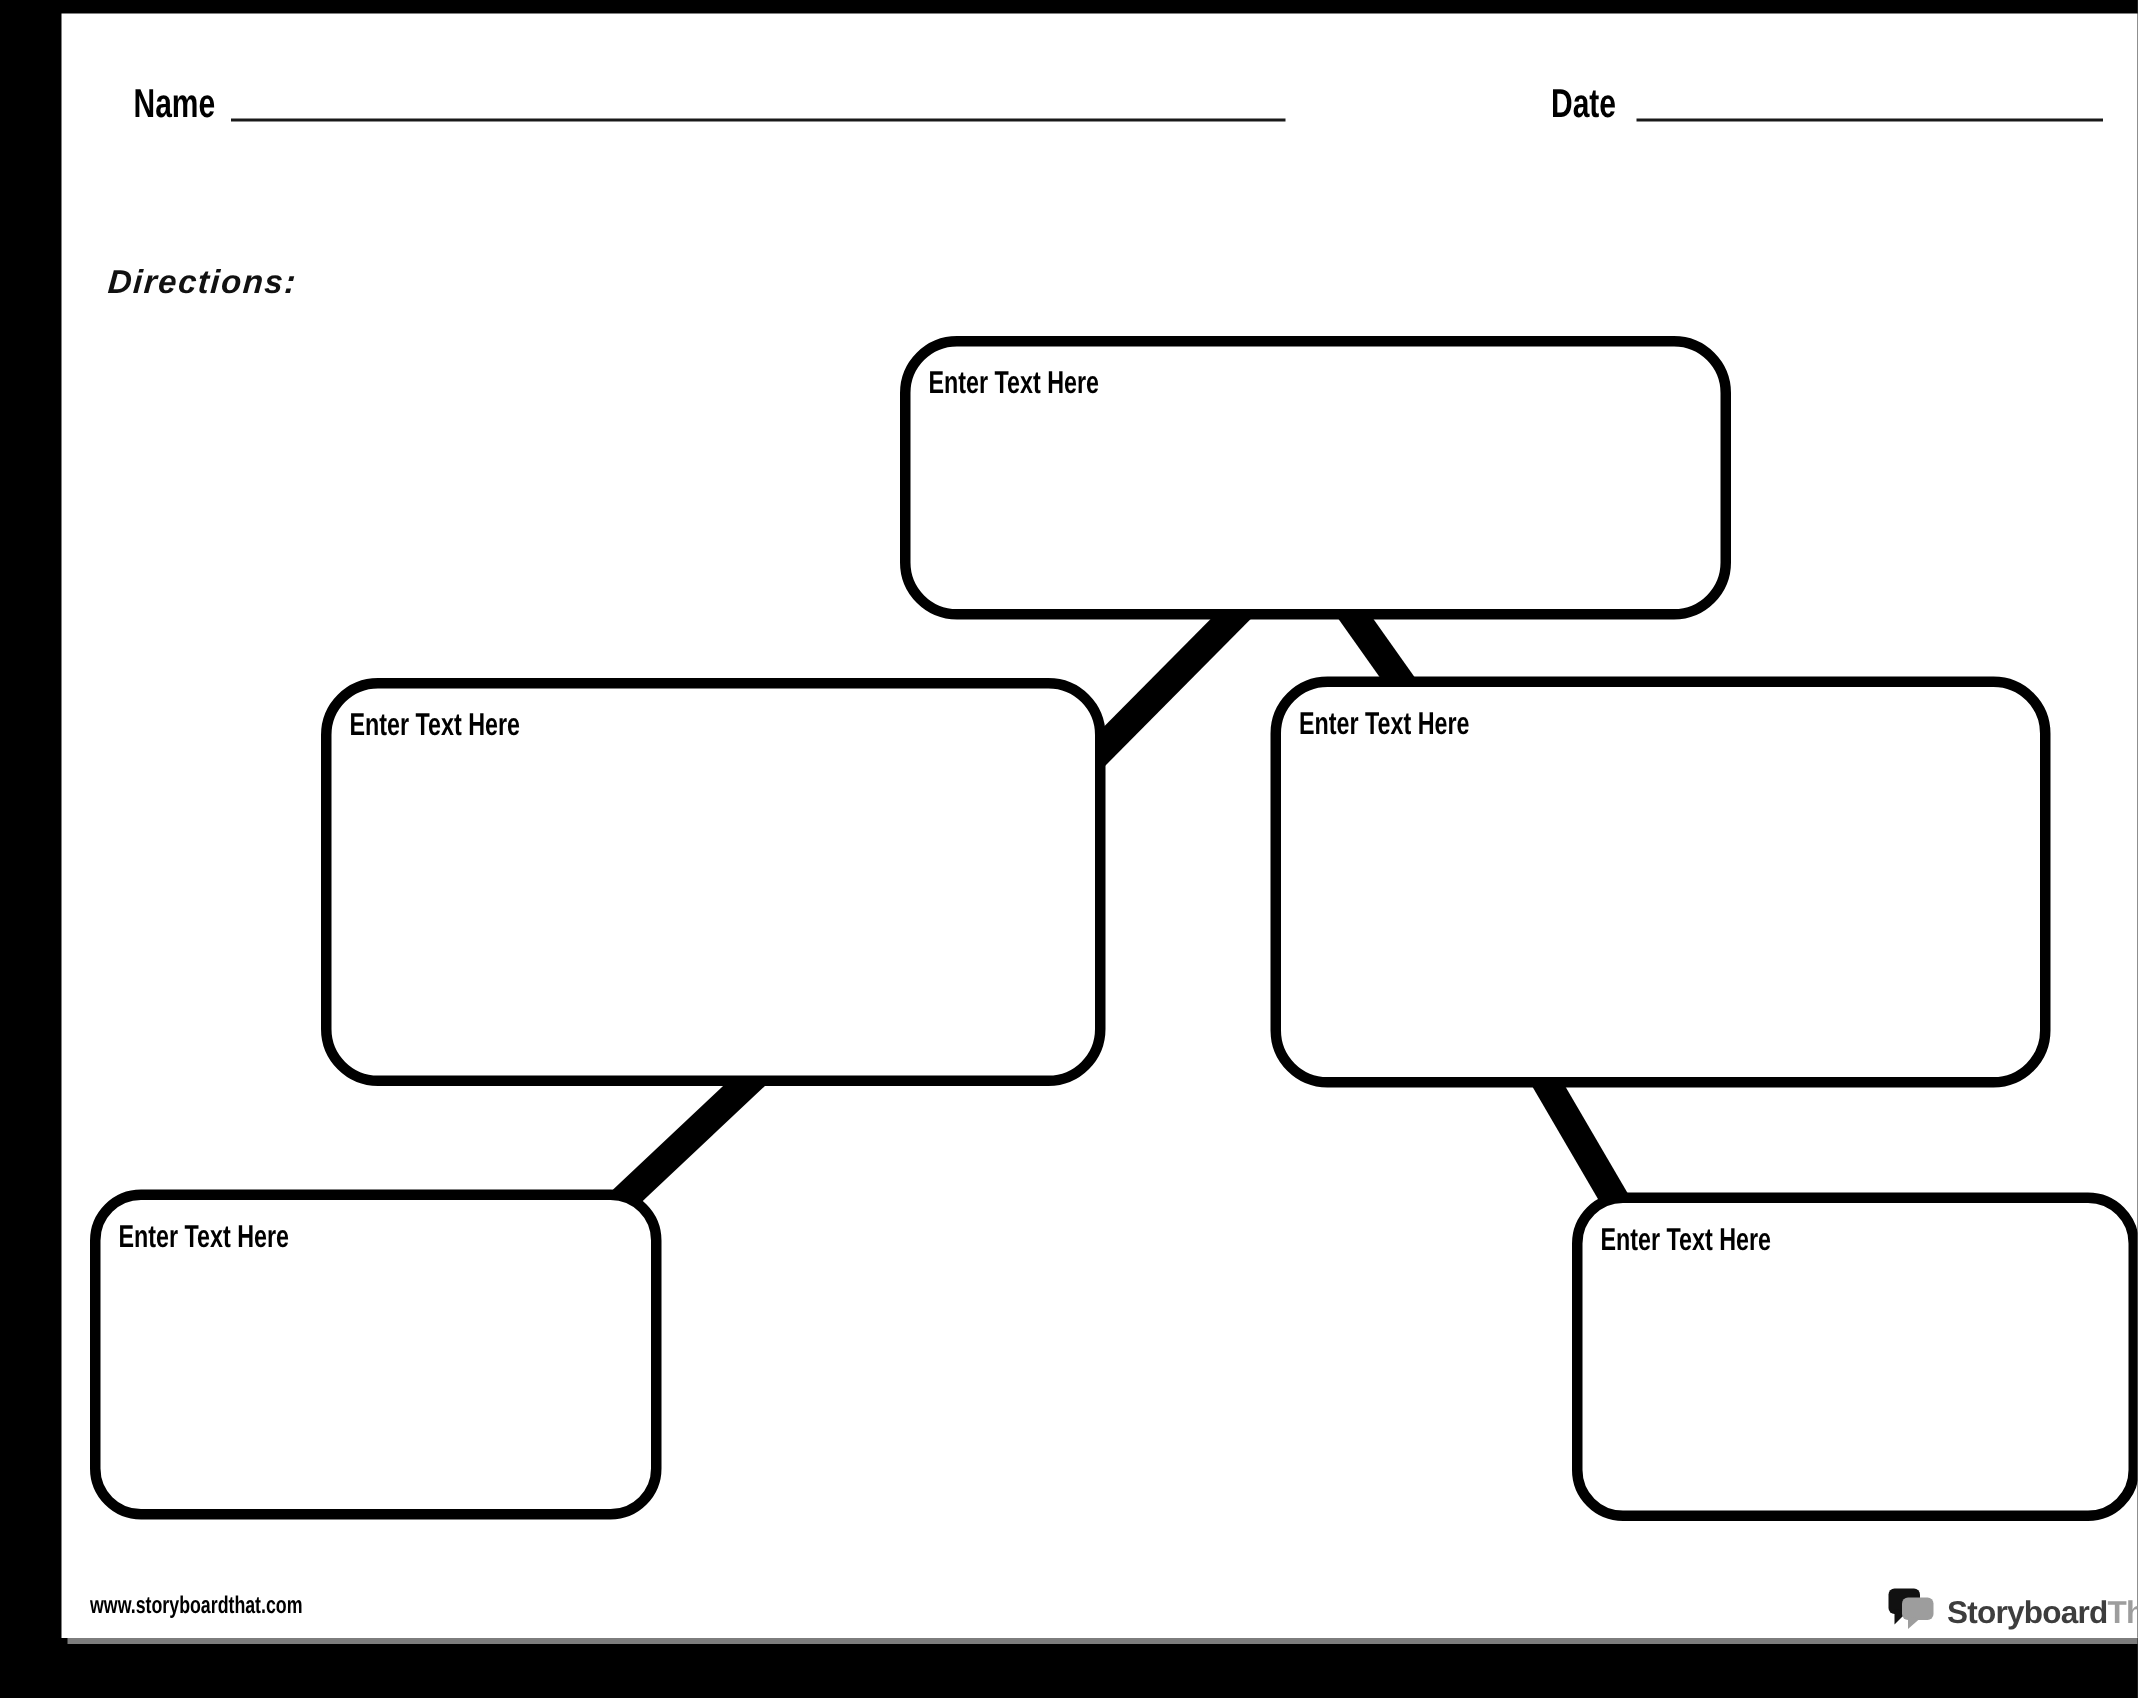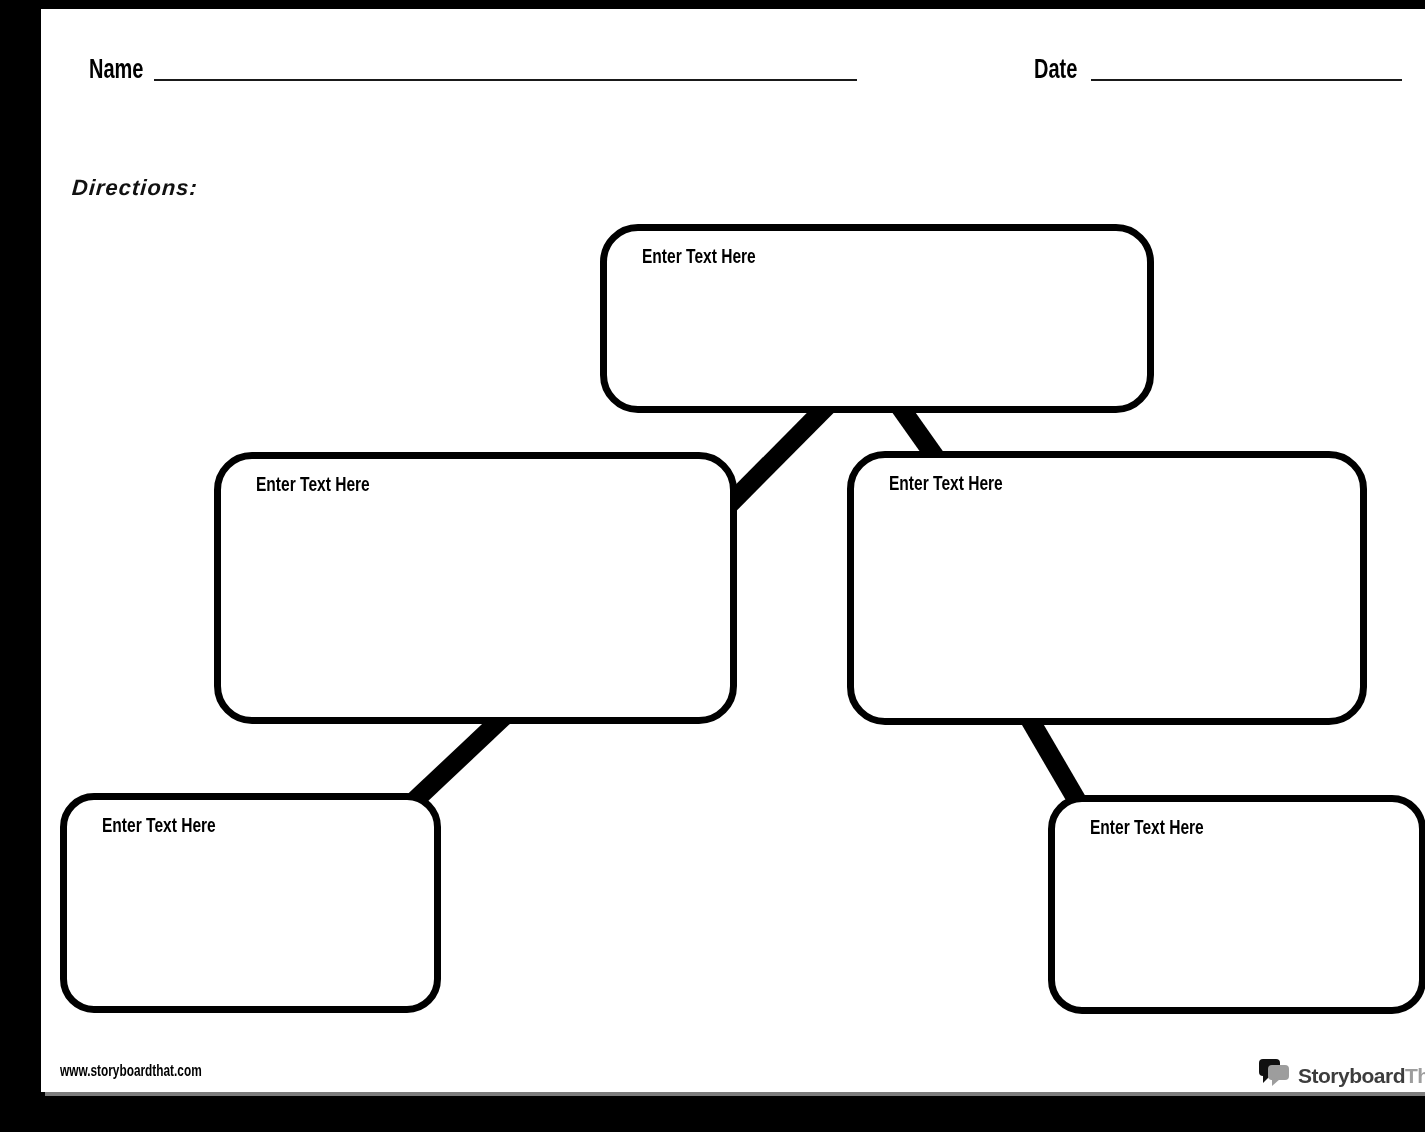--- a/index.html
+++ b/index.html
@@ -81,21 +81,21 @@
     z-index: 1;
     pointer-events: none;
   }
   .tbox {
     position: absolute;
     box-sizing: border-box;
     background: #ffffff;
     border: 7px solid #000000;
     border-radius: 38px;
     z-index: 2;
-    padding: 13px 35px;
+    padding: 13px 12px;
   }
   .tbox .label-size { font-size: 21px; }
   .box-root   { left: 568px; top: 224px; width: 554px; height: 189px; }
   .box-bleft  { left: 182px; top: 452px; width: 523px; height: 272px; }
   .box-bright { left: 815px; top: 451px; width: 520px; height: 274px; }
   .box-lleft  { left: 28px;  top: 793px; width: 381px; height: 220px; border-radius: 34px; }
   .box-lright { left: 1016px;top: 795px; width: 378px; height: 219px; border-radius: 34px; }
   .footer-url { left: 28px; top: 1062px; font-size: 16px; }
   .logo {
     position: absolute;

